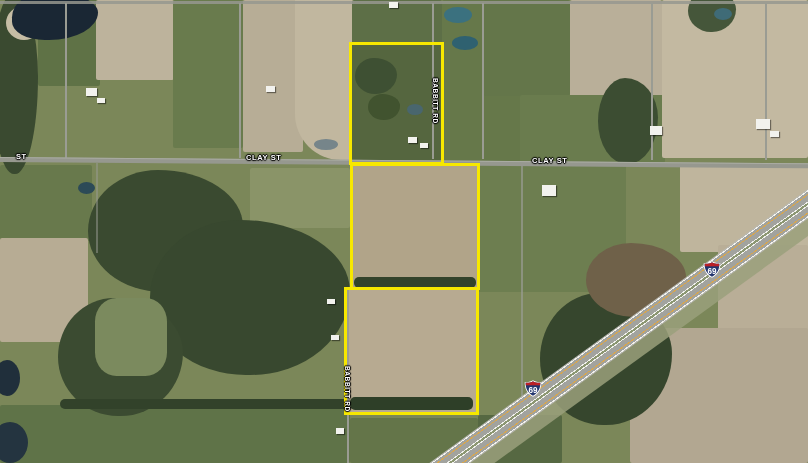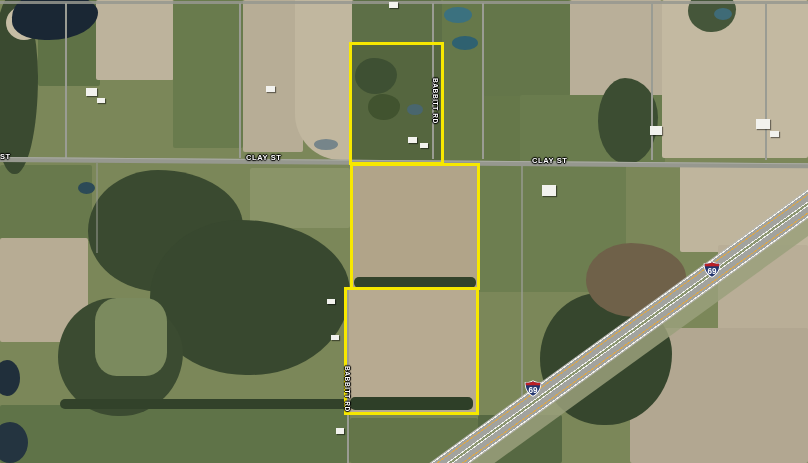--- a/index.html
+++ b/index.html
@@ -127,21 +127,21 @@
   <div class="bldg" style="left:327px;top:299px;width:8px;height:5px;"></div>
   <div class="bldg" style="left:331px;top:335px;width:8px;height:5px;"></div>
   <div class="bldg" style="left:336px;top:428px;width:8px;height:6px;"></div>
 
   <div id="parcels-layer" style="left:0;top:0;width:808px;height:463px;">
       <div class="parcel" style="left: 349px; top: 42px; width: 95px; height: 123px;"></div>
       <div class="parcel" style="left: 350px; top: 163px; width: 130px; height: 127px;"></div>
       <div class="parcel" style="left: 344px; top: 287px; width: 135px; height: 128px;"></div>
     </div>
   <div id="labels-layer" style="left:0;top:0;width:808px;height:463px;">
-      <span class="map-label" style="left: 0; top: 152px;">ST</span>
+      <span class="map-label" style="left: 16px; top: 152px;">ST</span>
       <span class="map-label" style="left: 246px; top: 153px;">CLAY ST</span>
       <span class="map-label" style="left: 532px; top: 156px;">CLAY ST</span>
       <span class="map-label vertical" style="left: 440px; top: 78px;">BABBITT RD</span>
       <span class="map-label vertical" style="left: 352px; top: 366px;">BABBITT RD</span>
     </div>
   <div id="shields-layer" style="left:0;top:0;width:808px;height:463px;">
       <svg viewBox="0 0 100 96" width="18" height="17" style="position: absolute; left: 703px; top: 261px; overflow: visible;">
         <path d="M50 2 C60 10 78 14 97 12 C97 44 86 76 50 94 C14 76 3 44 3 12 C22 14 40 10 50 2 Z" fill="#ffffff"></path>
         <clipPath id="clip-i69-shield-north">
           <path d="M50 7 C59 13 74 17 92 16 C92 43 82 72 50 89 C18 72 8 43 8 16 C26 17 41 13 50 7 Z"></path>

